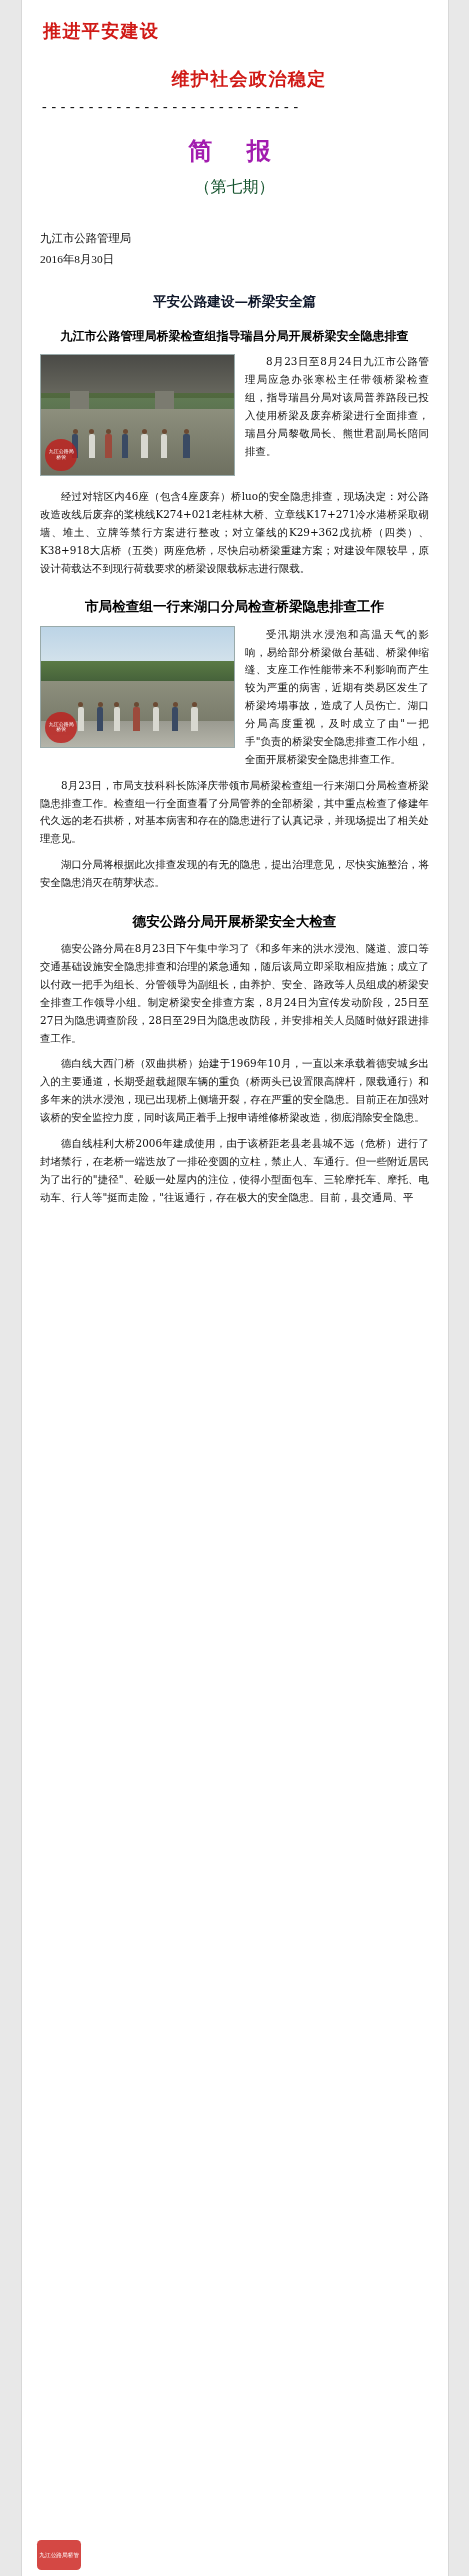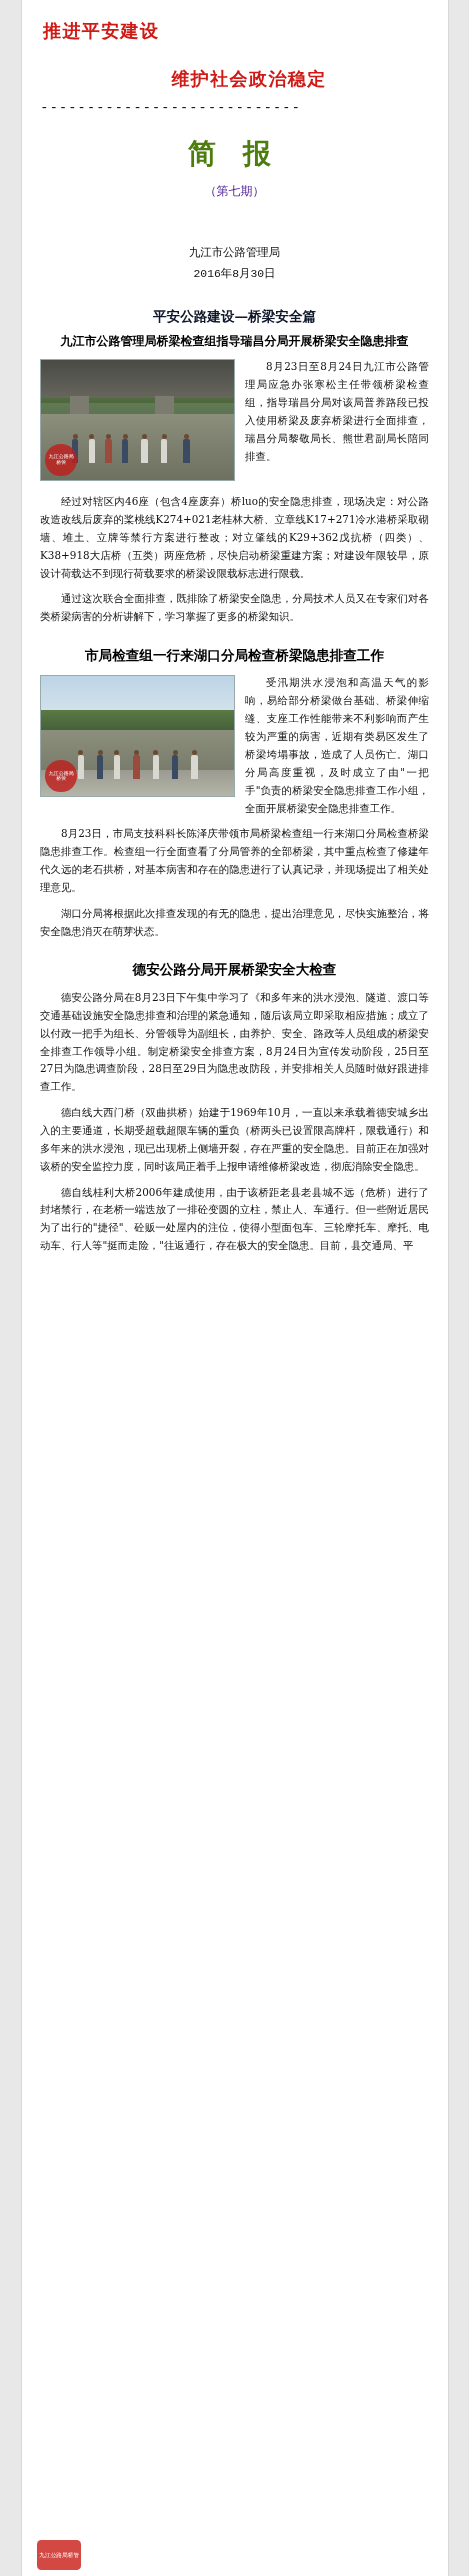--- a/index.html
+++ b/index.html
@@ -53,55 +53,54 @@
     letter-spacing: 0.7px;
     overflow: hidden;
     white-space: nowrap;
     font-family: "DejaVu Sans Mono", monospace;
   }
   .title-block {
     text-align: center;
     margin-top: 24px;
   }
   .title-block .main-title {
-    font-family: Liberation Serif, serif;
+    font-family: Liberation Mono, monospace;
     font-weight: bold;
-    font-size: 28px;
+    font-size: 24px;
     letter-spacing: 10px;
-    color: #4d7c0f;
+    color: #a21caf;
   }
   .title-block .issue {
     margin-top: 10px;
-    font-size: 12px;
-    font-family: "DejaVu Serif", serif;
-    color: #4c1d95;
+    font-size: 16px;
+    font-family: "DejaVu Serif", serif;
+    color: #14532d;
   }
   .org-block {
-    margin-top: 43px;
-    text-align: center;
+    margin-top: 30px;
     font-size: 11.4px;
     line-height: 1.9;
-    font-family: Liberation Mono, monospace;
+    font-family: Liberation Serif, serif;
     color: #111;
   }
   .section-head {
     text-align: center;
     color: #0f172a;
     font-weight: bold;
     font-size: 13.6px;
     font-family: "DejaVu Serif", serif;
     margin-top: 21.5px;
   }
   .article-title {
     text-align: center;
     font-weight: bold;
     font-size: 12px;
     font-family: "DejaVu Serif", serif;
     line-height: 1.55;
-    margin-top: 6px;
+    margin-top: 16px;
     color: #000;
   }
   .article-title.big {
     font-size: 13.6px;
     margin-top: 18.6px;
     line-height: 1.6;
   }
   p.body {
     font-size: 10.4px;
     line-height: 1.72;
@@ -259,21 +258,20 @@
         <span class="person" style="left:64%"></span>
         <span class="person dark" style="left:80%"></span>
       </div>
       <div class="stamp">九江公路局桥管</div>
     </div>
   </div>
 
   <p class="body">8月23日至8月24日九江市公路管理局应急办张寒松主任带领桥梁检查组，指导瑞昌分局对该局普养路段已投入使用桥梁及废弃桥梁进行全面排查，瑞昌分局黎敬局长、熊世君副局长陪同排查。</p>
   <div class="clear"></div>
   <p class="body">经过对辖区内46座（包含4座废弃）桥luo的安全隐患排查，现场决定：对公路改造改线后废弃的桨桃线K274+021老桂林大桥、立章线K17+271冷水港桥采取砌墙、堆土、立牌等禁行方案进行整改；对立肇线的K29+362戊抗桥（四类）、K38+918大店桥（五类）两座危桥，尽快启动桥梁重建方案；对建设年限较早，原设计荷载达不到现行荷载要求的桥梁设限载标志进行限载。</p>
-  <p class="body">通过这次联合全面排查，既排除了桥梁安全隐患，分局技术人员又在专家们对各类桥梁病害的分析讲解下，学习掌握了更多的桥梁知识。</p>
 
   <div class="article-title big">市局检查组一行来湖口分局检查桥梁隐患排查工作</div>
 
   <div class="float-figure">
     <div class="photo">
       <div class="sky"></div>
       <div class="trees" style="position:absolute;left:0;right:0;top:28%;height:18%;background:linear-gradient(#5a7a44,#44603a);"></div>
       <div class="railing"></div>
       <div class="ground"></div>
       <div class="road"></div>

